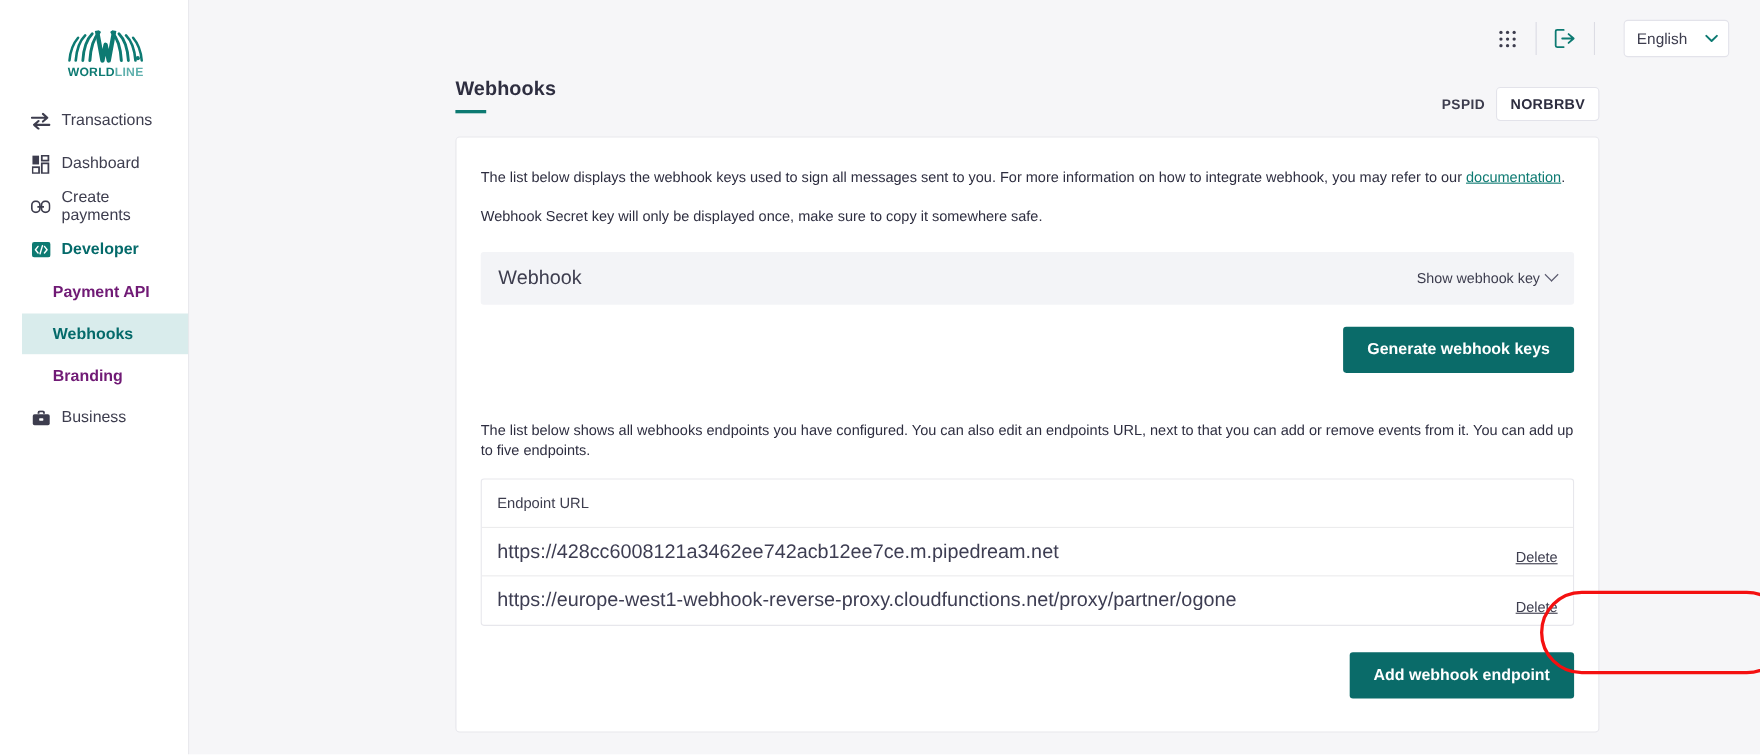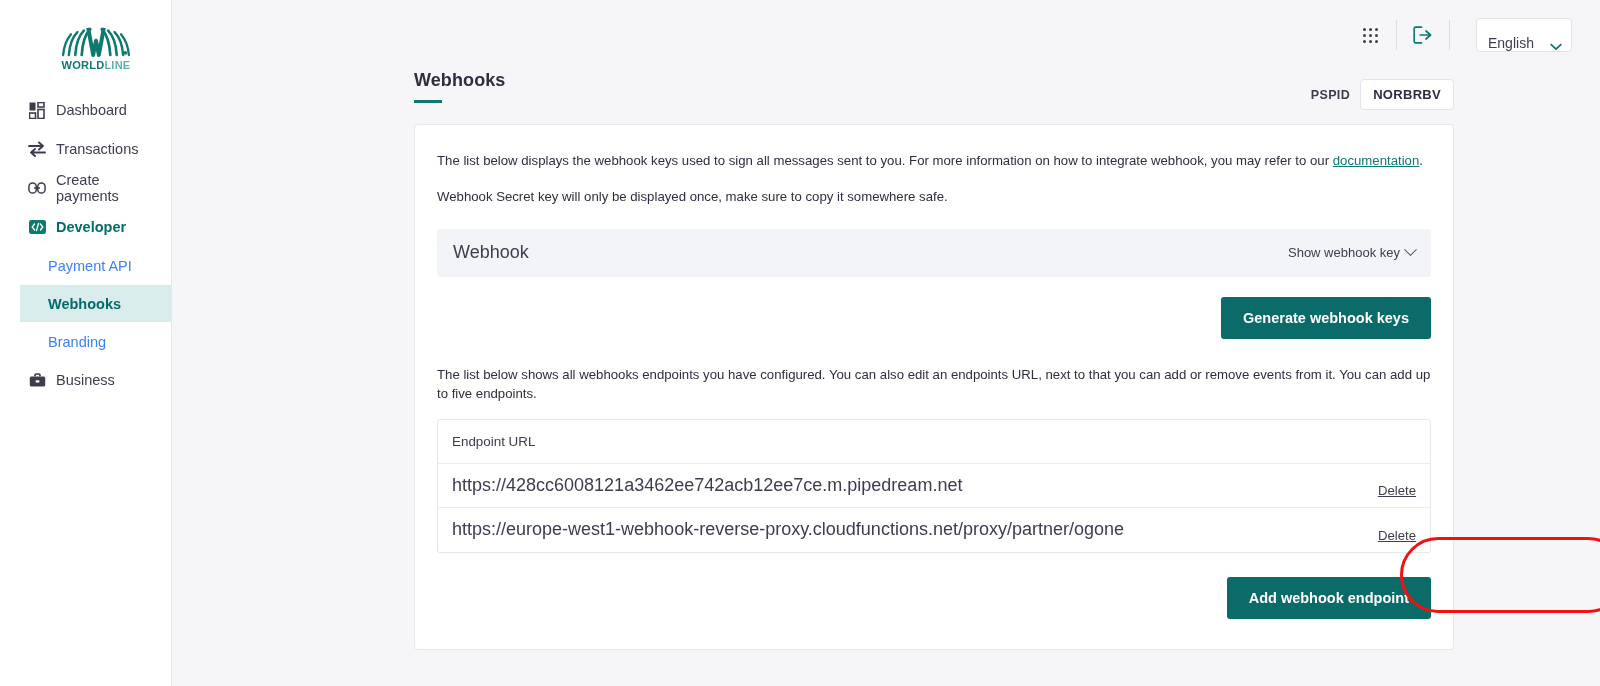--- a/index.html
+++ b/index.html
@@ -29,21 +29,21 @@
     font-size: 14.5px; color: #3d3d4e; cursor: pointer;
   }
   .nav-item .ico {
     width: 18px; height: 18px; flex: 0 0 18px;
     display: flex; align-items: center; justify-content: center;
   }
   .nav-item.active { color: #046a6a; font-weight: bold; }
   .nav-sub {
     display: flex; align-items: center;
     height: 37px; padding-left: 28px; margin: 1px 0;
-    font-size: 14.5px; color: #3b82f6; cursor: pointer;
+    font-size: 14.5px; color: #701a75; cursor: pointer; font-weight: bold;
   }
   .nav-sub.selected {
     background: #d9ecec; color: #046a6a; font-weight: bold;
   }
 
   
   .main {
     flex: 1; height: 686px; background: #f6f6f8;
     position: relative; overflow: hidden;
   }
@@ -52,21 +52,21 @@
     justify-content: flex-end; padding-right: 28px; gap: 0;
   }
   .tb-btn {
     width: 52px; height: 44px; display: flex; align-items: center;
     justify-content: center; cursor: pointer;
   }
   .tb-divider { width: 1px; height: 30px; background: #dcdce4; }
   .lang-select {
     margin-left: 26px; width: 96px; height: 34px; background: #fff;
     border: 1px solid #e3e3ea; border-radius: 4px;
-    display: flex; align-items: flex-end; justify-content: space-between;
+    display: flex; align-items: center; justify-content: space-between;
     padding: 0 9px 0 11px; font-size: 14px; color: #3d3d4e; cursor: pointer;
   }
   .grid-dots { display: grid; grid-template-columns: repeat(3,3px);
     grid-template-rows: repeat(3,3px); gap: 3px; }
   .grid-dots i { width: 3px; height: 3px; background: #3d3d4e; border-radius: 50%; display: block; }
 
   .content { padding: 0 146px 0 242px; }
   .page-head {
     display: flex; align-items: flex-start; justify-content: space-between;
     padding-bottom: 10px;
@@ -103,21 +103,21 @@
   .chev { width: 9px; height: 9px; border-right: 1.4px solid #5a5a6e;
     border-bottom: 1.4px solid #5a5a6e; transform: rotate(45deg) translate(-2px,-2px); }
 
   .btn-row { display: flex; justify-content: flex-end; margin-top: 20px; }
   .btn-teal {
     background: #0a6b69; color: #fff; border: none; border-radius: 3px;
     font-family: "Liberation Sans", sans-serif;
     font-size: 14.5px; font-weight: bold; padding: 13px 22px; cursor: pointer;
   }
 
-  .para.third { margin-top: 26px; line-height: 1.45; }
+  .para.third { margin-top: 42px; line-height: 1.45; }
 
   .table { margin-top: 16px; border: 1px solid #e7e7ec; border-radius: 3px; }
   .tr {
     display: flex; align-items: center; justify-content: space-between;
     padding: 0 14px; height: 44px; border-bottom: 1px solid #ececed;
   }
   .tr:last-child { border-bottom: none; }
   .th { font-size: 13.4px; color: #3d3d4e; }
   .td-url { font-size: 18px; color: #3d3d52; }
   .td-del { font-size: 13.2px; color: #3d3d4e; text-decoration: underline; cursor: pointer; margin-top: 11px; }
@@ -155,38 +155,38 @@
         <text x="60" y="76" text-anchor="middle" font-family="Liberation Sans, sans-serif" font-size="15.5" font-weight="bold" letter-spacing="0.3">
           <tspan fill="#0d7a72">WORLD</tspan><tspan fill="#5fb0ad">LINE</tspan>
         </text>
       </svg>
     </div>
 
     <nav class="nav">
 
       <div class="nav-item">
         <span class="ico">
+          <svg width="18" height="16" viewBox="0 0 18 16">
+            <path d="M1 5 H15 M11 1.5 L15 5 L11 8.5" fill="none" stroke="#3d3d4e" stroke-width="1.9" stroke-linecap="round" stroke-linejoin="round"></path>
+            <path d="M17 11.5 H3 M7 8 L3 11.5 L7 15" fill="none" stroke="#3d3d4e" stroke-width="1.9" stroke-linecap="round" stroke-linejoin="round"></path>
+          </svg>
+        </span>
+        <span>Transactions</span>
+      </div>
+
+      <div class="nav-item">
+        <span class="ico">
           <svg width="17" height="17" viewBox="0 0 17 17">
             <rect x="0.5" y="0.5" width="6" height="8" fill="#3d3d4e"></rect>
             <rect x="9" y="0.5" width="6" height="4.5" fill="none" stroke="#3d3d4e" stroke-width="1.6"></rect>
             <rect x="0.5" y="11" width="6" height="5.5" fill="none" stroke="#3d3d4e" stroke-width="1.6"></rect>
             <rect x="9" y="7.5" width="6" height="9" fill="none" stroke="#3d3d4e" stroke-width="1.6"></rect>
           </svg>
         </span>
         <span>Dashboard</span>
-      </div>
-
-      <div class="nav-item">
-        <span class="ico">
-          <svg width="18" height="16" viewBox="0 0 18 16">
-            <path d="M1 5 H15 M11 1.5 L15 5 L11 8.5" fill="none" stroke="#3d3d4e" stroke-width="1.9" stroke-linecap="round" stroke-linejoin="round"></path>
-            <path d="M17 11.5 H3 M7 8 L3 11.5 L7 15" fill="none" stroke="#3d3d4e" stroke-width="1.9" stroke-linecap="round" stroke-linejoin="round"></path>
-          </svg>
-        </span>
-        <span>Transactions</span>
       </div>
 
       <div class="nav-item">
         <span class="ico">
           <svg width="18" height="12" viewBox="0 0 18 12">
             <rect x="0.9" y="0.9" width="7.4" height="10.2" rx="3.7" fill="none" stroke="#3d3d4e" stroke-width="1.5"></rect>
             <rect x="9.7" y="0.9" width="7.4" height="10.2" rx="3.7" fill="none" stroke="#3d3d4e" stroke-width="1.5"></rect>
             <path d="M6 6 H12" stroke="#3d3d4e" stroke-width="1.5"></path>
           </svg>
         </span>

